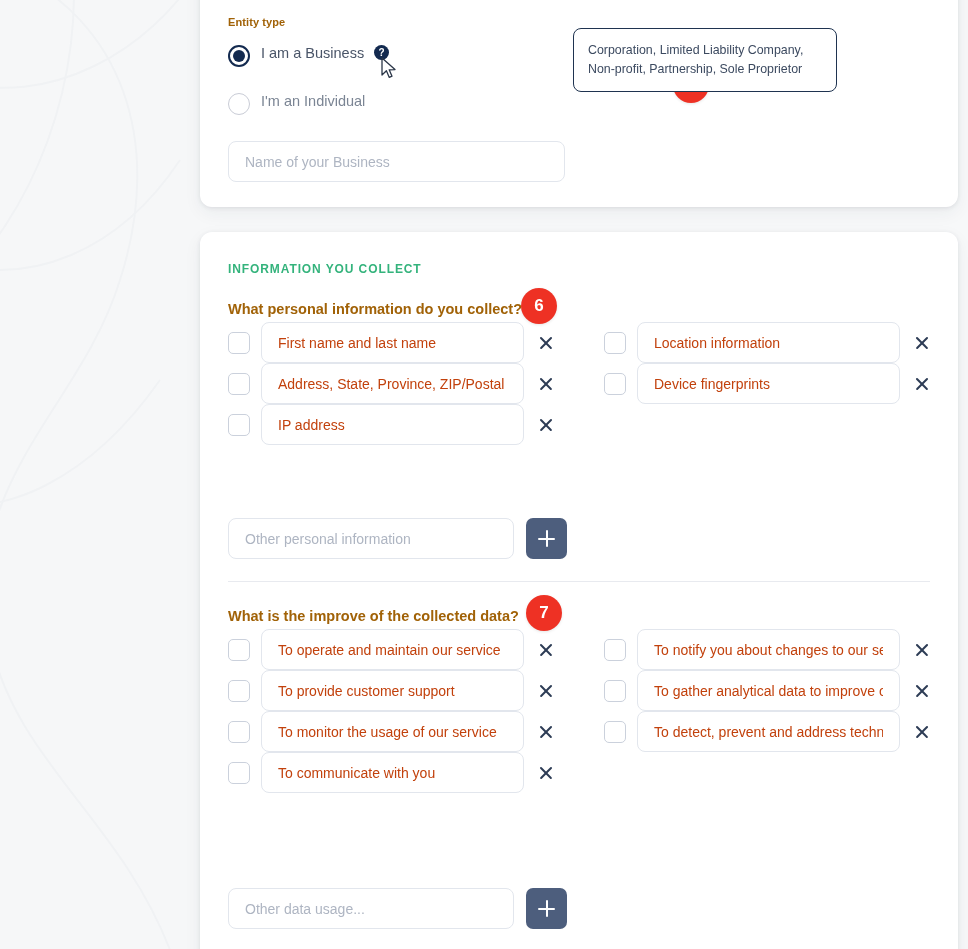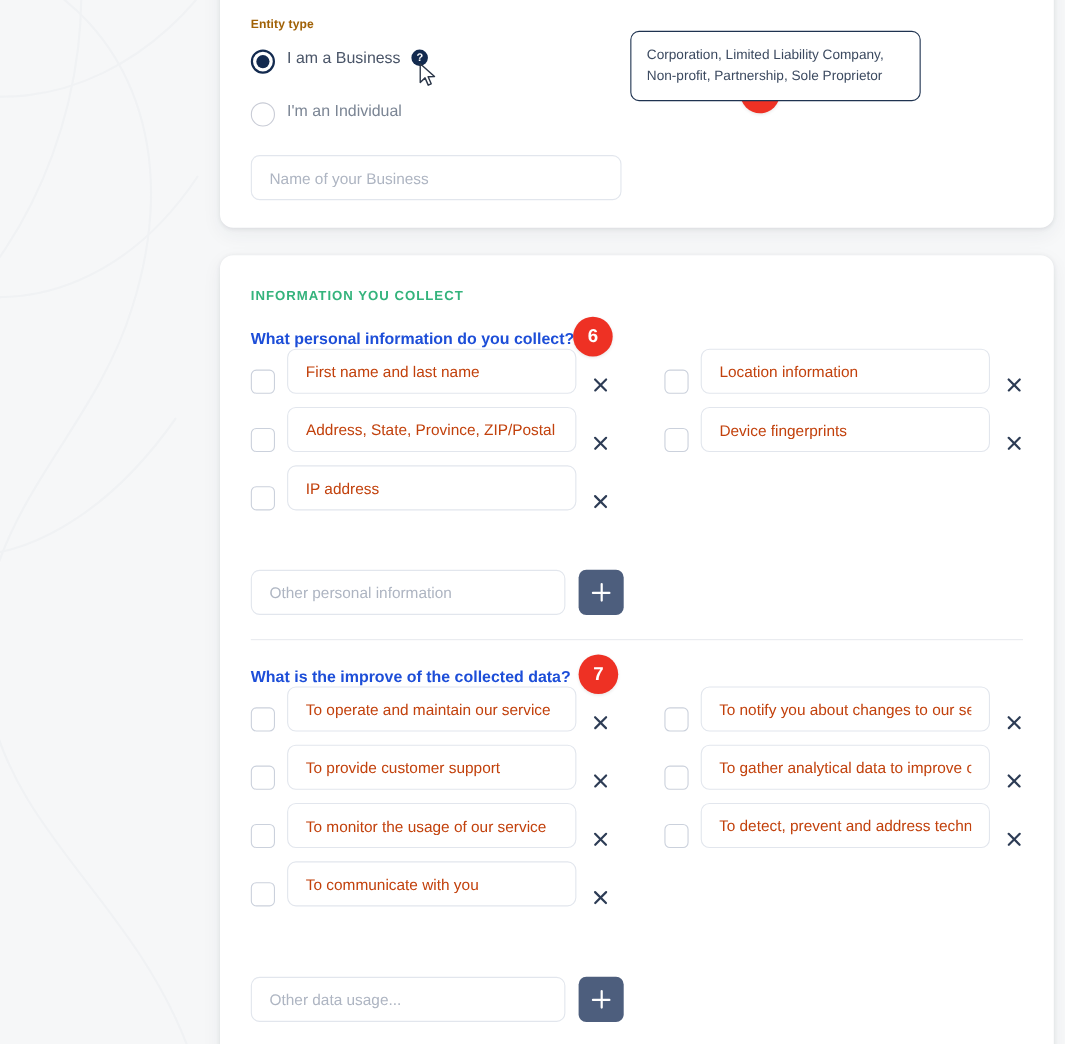--- a/index.html
+++ b/index.html
@@ -158,42 +158,42 @@
     left: 28px; top: 30px;
     font-size: 12px;
     font-weight: bold;
     letter-spacing: .9px;
     color: #34b37c;
   }
   .question {
     position: absolute;
     font-size: 14.5px;
     font-weight: bold;
-    color: #1d4ed8;
+    color: #a16207;
   }
   #q-personal { left: 28px; top: 69px; }
   #q-purpose  { left: 28px; top: 376px; }
 
   .divider {
     position: absolute;
     left: 28px; top: 349px;
     width: 702px;
     height: 1px;
     background: #e8eaef;
   }
 
   .grid { position: absolute; left: 28px; width: 702px; }
   #grid-personal { top: 95px; }
   #grid-purpose  { top: 402px; }
 
   .row {
     display: flex;
-    align-items: flex-end;
+    align-items: center;
     height: 31px;
-    margin-bottom: 22px;
+    margin-bottom: 10px;
   }
   .row-wrap { display: flex; gap: 50px; }
   .col { width: 326px; }
 
   .checkbox {
     width: 22px; height: 22px;
     border: 1.4px solid #cbd1dc;
     border-radius: 5px;
     background: #fff;
     flex: none;

